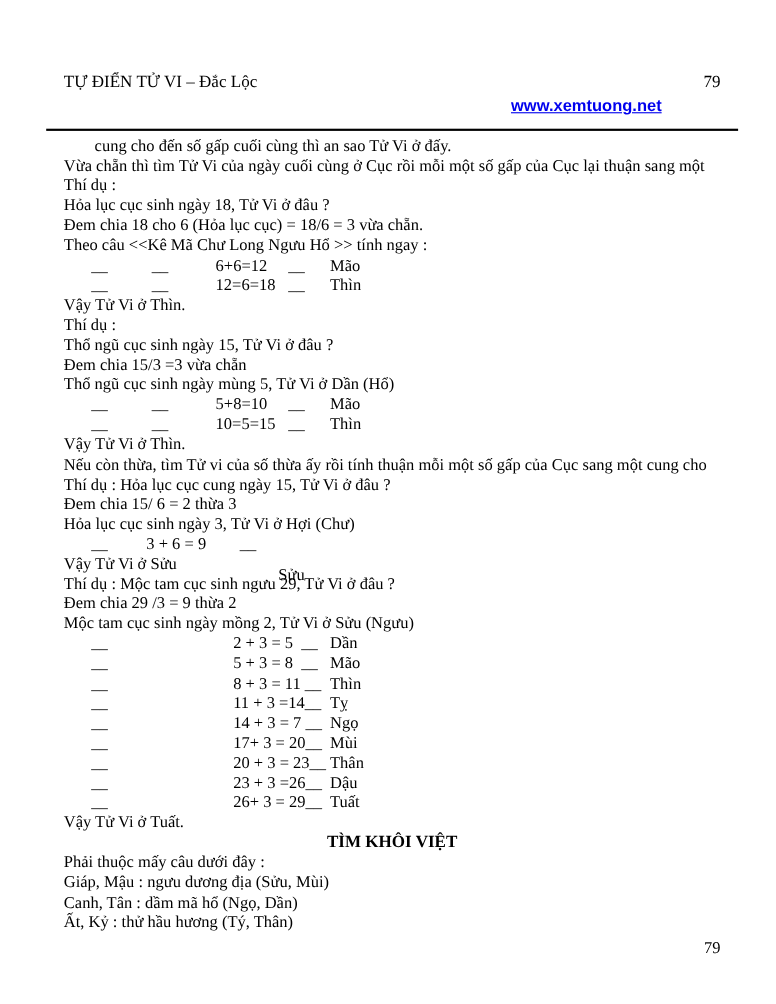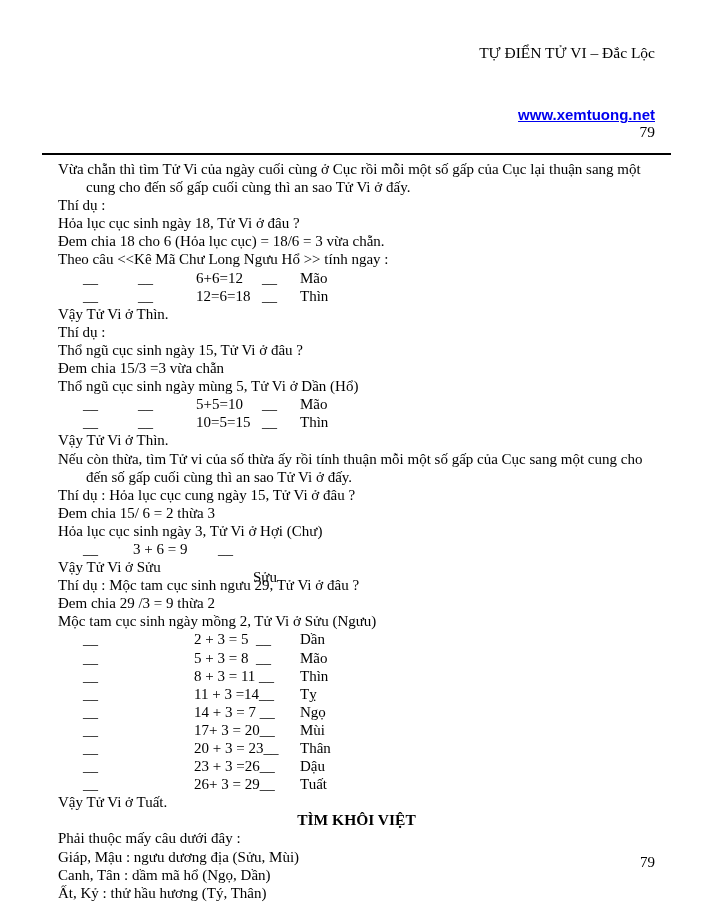--- a/index.html
+++ b/index.html
@@ -10,24 +10,23 @@
     background: #ffffff;
     color: #000000;
     font-family: "Liberation Serif", serif;
     font-size: 15px;
     box-sizing: border-box;
     padding: 44px 50px 0 58px;
     overflow: hidden;
   }
   .header {
     display: flex;
-    align-items: flex-end;
+    align-items: center;
     font-size: 15.5px;
     white-space: pre;
-    flex-direction: column;
   }
   .header-title { flex: 1; }
   .header-link {
     font-family: "Liberation Sans", sans-serif;
     font-weight: bold;
     font-size: 15px;
     color: #0000ee;
     text-decoration: underline;
     cursor: pointer;
     margin-top: 44px;
@@ -46,21 +45,21 @@
   .rowA .d1 { left: 25px; }
   .rowA .d2 { left: 80px; }
   .rowA .f  { left: 138px; }
   .rowA .d3 { left: 204px; }
   .rowA .z  { left: 242px; }
   .rowB .d1 { left: 25px; }
   .rowB .f  { left: 75px; }
   .rowB .d3 { left: 160px; }
   .rowB .z  { left: 195px; margin-top: 28px; }
   .rowC .d1 { left: 25px; }
-  .rowC .f  { left: 136px; }
+  .rowC .f  { left: 154px; }
   .rowC .z  { left: 242px; }
   .heading {
     font-weight: bold;
     text-align: center;
     font-size: 15.5px;
     height: 18.1px;
     white-space: pre;
   }
   .footer-page {
     position: absolute;
@@ -77,22 +76,22 @@
   <div class="header">
     <span class="header-title">TỰ ĐIỂN TỬ VI – Đắc Lộc</span>
     <span class="header-link">www.xemtuong.net</span>
     <span class="header-page">79</span>
   </div>
 
   <hr class="rule">
 
   <div class="body">
 
+    <div class="line indent">cung cho đến số gấp cuối cùng thì an sao Tử Vi ở đấy.</div>
     <div class="line">Vừa chẵn thì tìm Tử Vi của ngày cuối cùng ở Cục rồi mỗi một số gấp của Cục lại thuận sang một</div>
-    <div class="line indent">cung cho đến số gấp cuối cùng thì an sao Tử Vi ở đấy.</div>
     <div class="line">Thí dụ :</div>
     <div class="line">Hỏa lục cục sinh ngày 18, Tử Vi ở đâu ?</div>
     <div class="line">Đem chia 18 cho 6 (Hỏa lục cục) = 18/6 = 3 vừa chẵn.</div>
     <div class="line">Theo câu &lt;&lt;Kê Mã Chư Long Ngưu Hổ &gt;&gt; tính ngay :</div>
 
     <div class="row rowA">
       <span class="d1">__</span>
       <span class="d2">__</span>
       <span class="f">6+6=12</span>
       <span class="d3">__</span>
@@ -108,35 +107,34 @@
 
     <div class="line">Vậy Tử Vi ở Thìn.</div>
     <div class="line">Thí dụ :</div>
     <div class="line">Thổ ngũ cục sinh ngày 15, Tử Vi ở đâu ?</div>
     <div class="line">Đem chia 15/3 =3 vừa chẵn</div>
     <div class="line">Thổ ngũ cục sinh ngày mùng 5, Tử Vi ở Dần (Hổ)</div>
 
     <div class="row rowA">
       <span class="d1">__</span>
       <span class="d2">__</span>
-      <span class="f">5+5=10</span>
+      <span class="f">5+8=10</span>
       <span class="d3">__</span>
       <span class="z">Mão</span>
     </div>
     <div class="row rowA">
       <span class="d1">__</span>
       <span class="d2">__</span>
       <span class="f">10=5=15</span>
       <span class="d3">__</span>
       <span class="z">Thìn</span>
     </div>
 
     <div class="line">Vậy Tử Vi ở Thìn.</div>
     <div class="line">Nếu còn thừa, tìm Tử vi của số thừa ấy rồi tính thuận mỗi một số gấp của Cục sang một cung cho</div>
-    <div class="line indent">đến số gấp cuối cùng thì an sao Tử Vi ở đấy.</div>
     <div class="line">Thí dụ : Hỏa lục cục cung ngày 15, Tử Vi ở đâu ?</div>
     <div class="line">Đem chia 15/ 6 = 2 thừa 3</div>
     <div class="line">Hỏa lục cục sinh ngày 3, Tử Vi ở Hợi (Chư)</div>
 
     <div class="row rowB">
       <span class="d1">__</span>
       <span class="f">3 + 6 = 9</span>
       <span class="d3">__</span>
       <span class="z">Sửu</span>
     </div>

